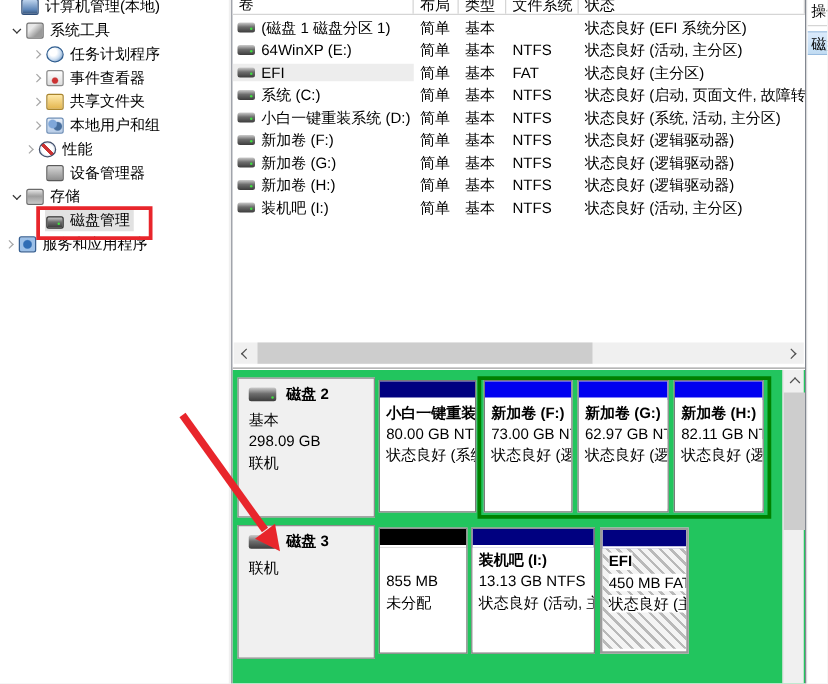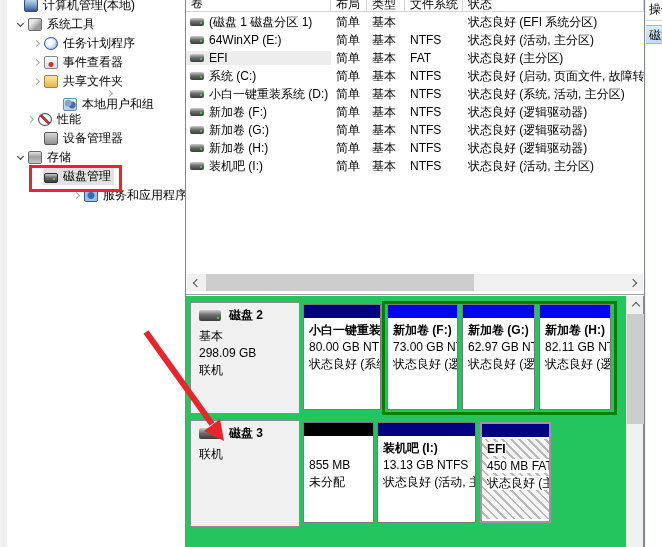--- a/index.html
+++ b/index.html
@@ -5,21 +5,21 @@
   :root{
     --navy:#000080; --logical:#0000f0; --unalloc:#000000; --extframe:#008000;
     --annot:#e8252b; --paneborder:#828790;
   }
   *{box-sizing:border-box; margin:0; padding:0;}
   html,body{width:662px;height:547px;overflow:hidden;}
   body{font-family:"Liberation Sans","DejaVu Sans",sans-serif;font-size:12px;color:#000;background:#f0f0f0;position:relative;}
   .stage{position:absolute;inset:0;width:662px;height:547px;background:#f0f0f0;overflow:hidden;}
 
   
-  .tree-pane{position:absolute;left:7px;top:0;width:183px;height:547px;background:#fff;overflow:hidden;}
+  .tree-pane{position:absolute;left:0;top:0;width:183px;height:547px;background:#fff;overflow:hidden;}
   .tree{position:absolute;left:0;top:-4px;right:0;}
   .tree-row{height:19px;display:flex;align-items:center;white-space:nowrap;cursor:default;}
   .tree-row .hl{display:flex;align-items:center;height:17px;padding:0 3px 0 1px;}
   .tree-row.sel .hl{background:#e2e2e2;}
   .chevbox{width:14px;display:inline-flex;justify-content:center;flex:none;}
   .chev{width:5px;height:5px;border-right:1px solid #a6a6a6;border-bottom:1px solid #a6a6a6;transform:rotate(-45deg);}
   .chev.expanded{border-right:1.5px solid #353535;border-bottom:1.5px solid #353535;transform:rotate(45deg);margin-top:-2px;}
   .chev.none{visibility:hidden;}
   .tico{width:14px;height:13px;flex:none;margin-right:5px;border-radius:2px;}
   .ico-computer{background:linear-gradient(180deg,#bcd2ec,#5f87b9 70%,#38567d);border:1px solid #2f4e79;}
@@ -140,21 +140,21 @@
         </div>
         <div class="tree-row" style="padding-left: 22px;">
           <span class="chevbox">
             <span class="chev collapsed"></span>
           </span>
           <span class="hl">
             <span class="tico ico-shared"></span>
             <span class="tlabel">共享文件夹</span>
           </span>
         </div>
-        <div class="tree-row" style="padding-left: 22px; flex-direction: column;">
+        <div class="tree-row" style="padding-left: 22px;">
           <span class="chevbox">
             <span class="chev collapsed"></span>
           </span>
           <span class="hl">
             <span class="tico ico-users"></span>
             <span class="tlabel">本地用户和组</span>
           </span>
         </div>
         <div class="tree-row" style="padding-left: 16px;">
           <span class="chevbox">
@@ -185,21 +185,21 @@
         </div>
         <div class="tree-row sel" style="padding-left: 22px;">
           <span class="chevbox">
             <span class="chev none"></span>
           </span>
           <span class="hl">
             <span class="tico ico-disk"></span>
             <span class="tlabel">磁盘管理</span>
           </span>
         </div>
-        <div class="tree-row" style="padding-left: 0; justify-content: flex-end;">
+        <div class="tree-row" style="padding-left: 0;">
           <span class="chevbox">
             <span class="chev collapsed"></span>
           </span>
           <span class="hl">
             <span class="tico ico-services"></span>
             <span class="tlabel">服务和应用程序</span>
           </span>
         </div>
       </div>
   </div>

